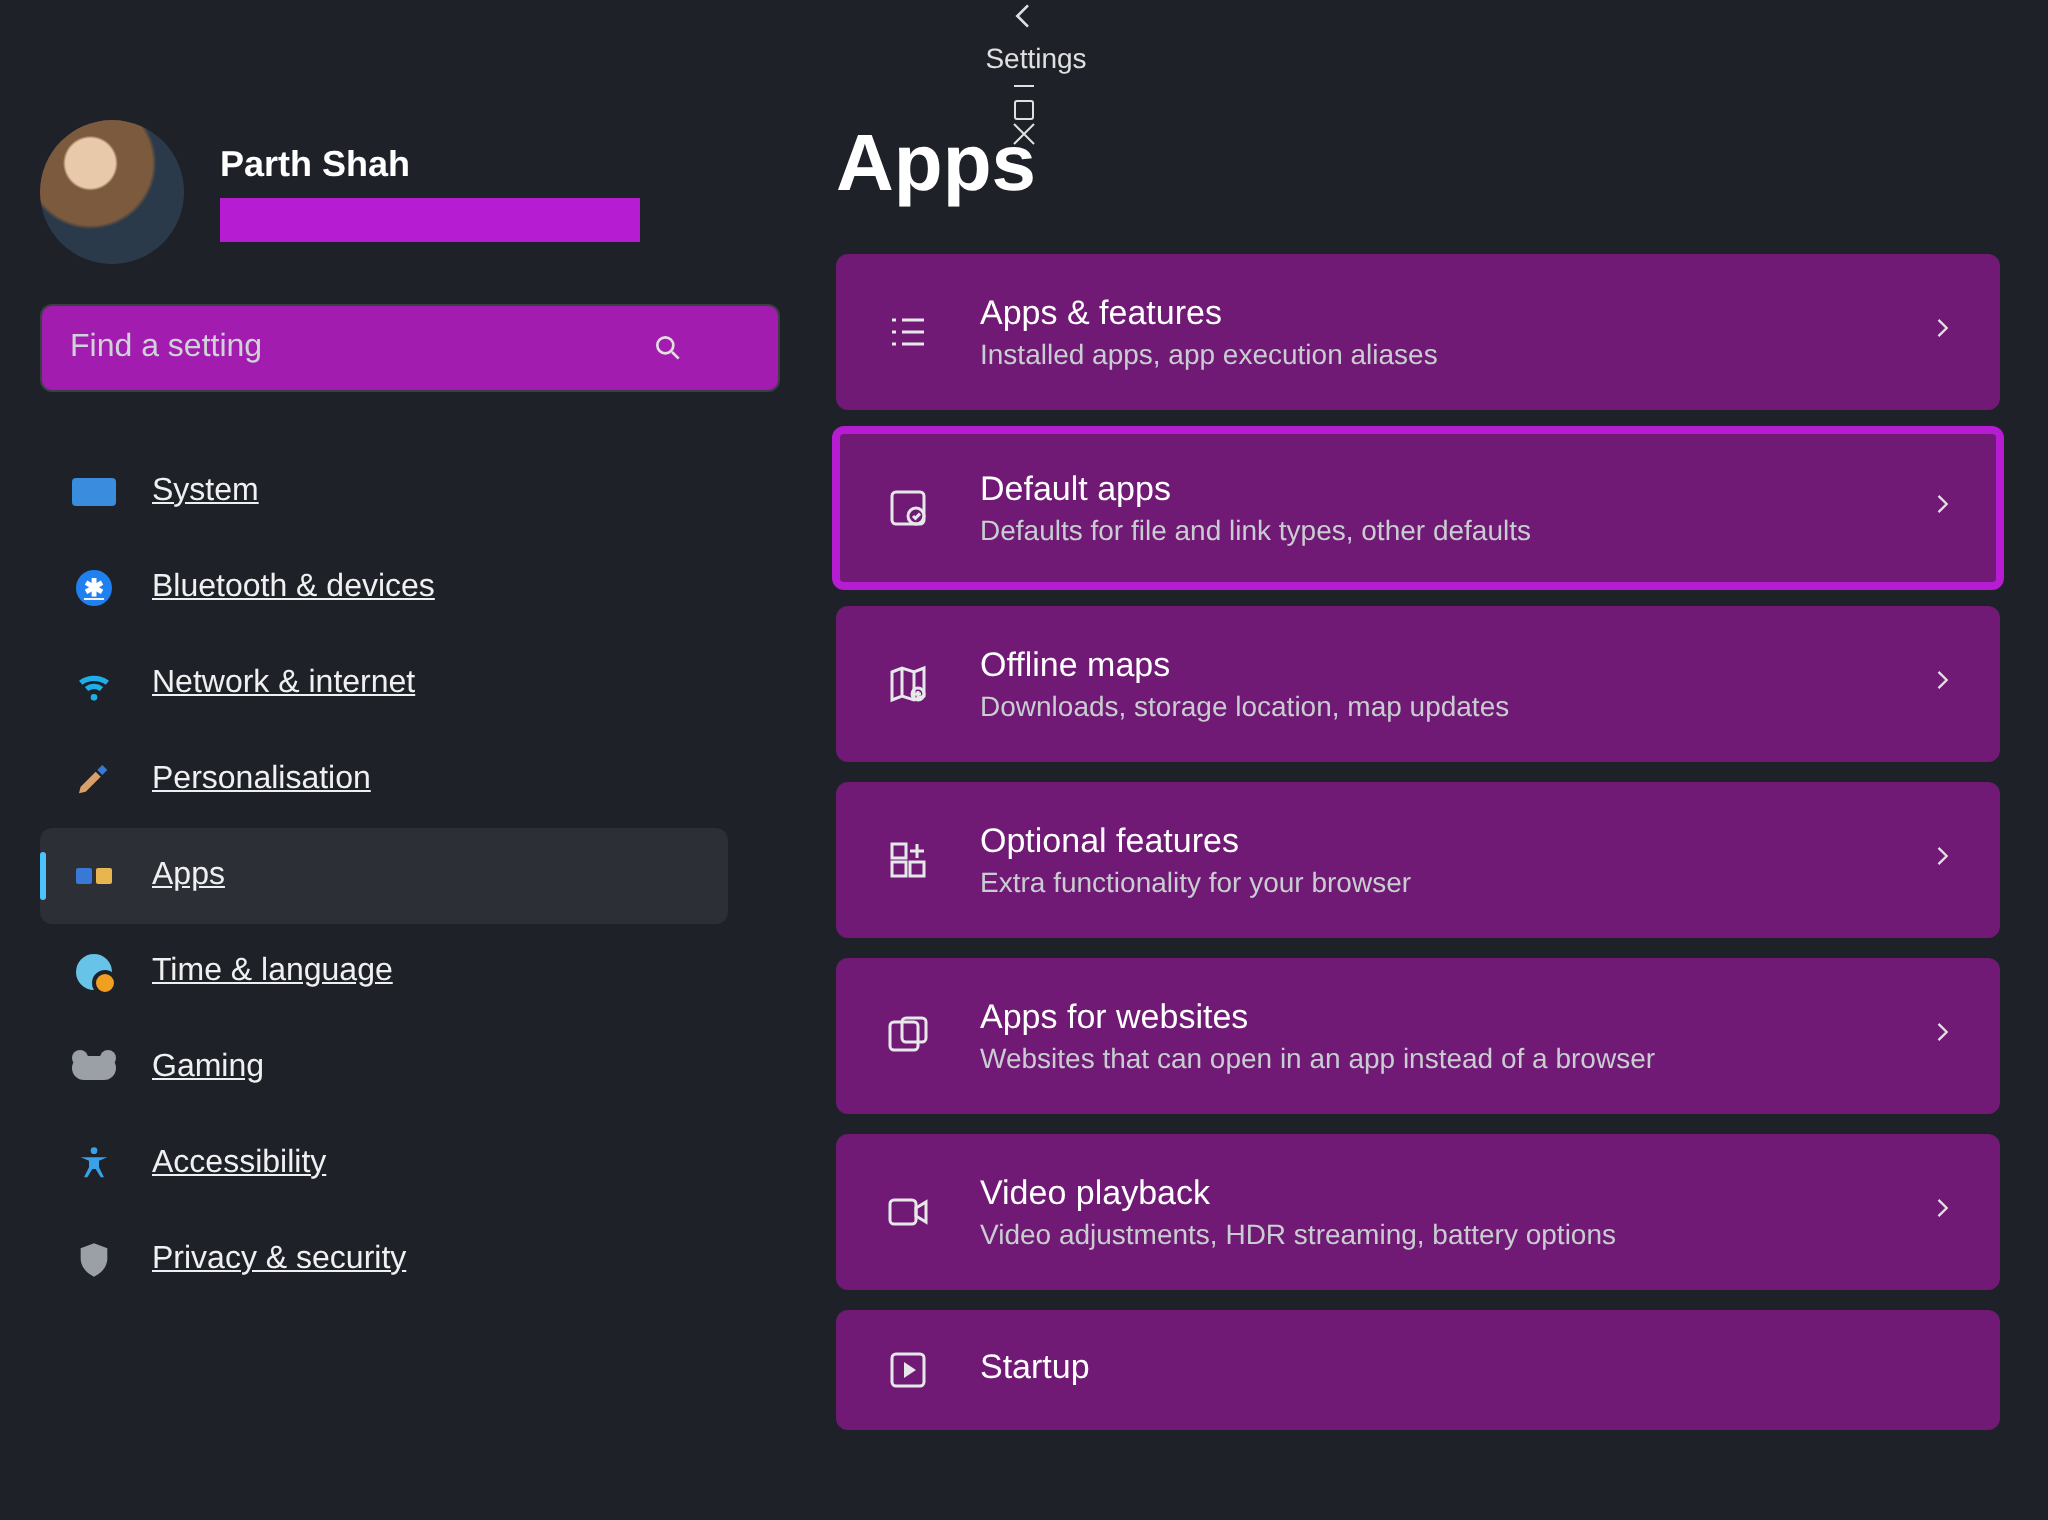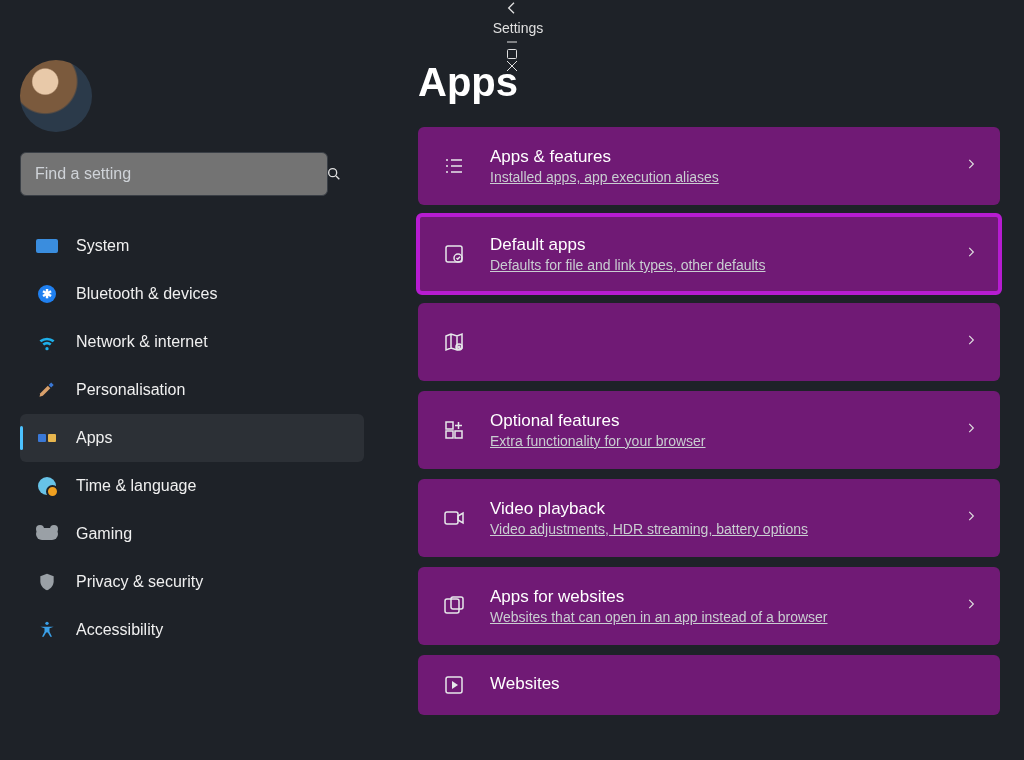--- a/index.html
+++ b/index.html
@@ -13,26 +13,26 @@
 
   .layout { display:flex; height:720px; }
   .sidebar { width:380px; padding:20px 16px 0 20px; }
   .profile { display:flex; align-items:center; margin-bottom:20px; }
   .avatar { width:72px; height:72px; border-radius:50%; background:radial-gradient(circle at 35% 30%, #e8c9a9 0 18%, #7b5a3d 20% 45%, #2b3a4a 48% 100%); }
   .profile-info { margin-left:18px; }
   .profile-name { font-size:18px; font-weight:600; color:#fff; margin-bottom:6px; }
   .redact { width:210px; height:22px; background:#b61cd1; }
 
   .search-wrap { position:relative; margin:12px 0 26px 0; }
-  .search { width:308px; height:44px; border-radius:6px; border:1px solid #3a3f46; background:#737373; color:#e0e0e0; padding:0 44px 0 14px; font-size:16px; outline:none; }
+  .search { width:370px; height:44px; border-radius:6px; border:1px solid #3a3f46; background:#a21caf; color:#e0e0e0; padding:0 44px 0 14px; font-size:16px; outline:none; }
   .search::placeholder { color:#cfd3d8; }
   .search-icon { position:absolute; right:22px; top:50%; transform:translateY(-50%); color:#e0e0e0; width:16px; height:16px; }
 
   .nav { list-style:none; padding-left:0; }
-  .nav li { display:flex; align-items:center; height:48px; padding-left:14px; border-radius:6px; cursor:pointer; font-size:16px; color:#f0f0f0; }
+  .nav li { display:flex; align-items:center; height:48px; padding-left:14px; border-radius:6px; cursor:pointer; font-size:16px; color:#f0f0f0;text-decoration:underline; }
   .nav li .ico { width:26px; height:22px; margin-right:16px; display:flex; align-items:center; justify-content:center; font-size:18px; }
   .nav li.selected { background:#2c3036; position:relative; }
   .nav li.selected::before { content:""; position:absolute; left:0; top:12px; bottom:12px; width:3px; background:#4cc2ff; border-radius:2px; }
 
   .ico-system   { width:22px; height:14px; border-radius:2px; background:#3a8dde; display:inline-block; }
   .ico-bt       { width:18px; height:18px; border-radius:50%; background:#2080f0; display:flex; align-items:center; justify-content:center; color:#fff; font-size:12px; font-weight:bold; }
   .ico-net      { color:#20b2e6; }
   .ico-pers     { }
   .ico-apps     { display:inline-flex; gap:2px; }
   .ico-apps span{ width:8px; height:8px; border-radius:1px; display:inline-block; }
@@ -45,21 +45,21 @@
   .ico-game::before{ left:0; } .ico-game::after{ right:0; }
   .ico-a11y     { color:#3aa0e8; font-size:18px; }
   .ico-priv     { color:#9aa0a6; font-size:18px; }
 
   .main { flex:1; padding:20px 24px 0 38px; overflow-y:auto; }
   .main h1 { font-size:40px; font-weight:600; margin-bottom:22px; }
   .card { background:#701a75; border-radius:6px; height:78px; display:flex; align-items:center; padding:0 22px; margin-bottom:10px; cursor:pointer; position:relative; }
   .card .cicon { width:28px; height:28px; margin-right:22px; display:flex; align-items:center; justify-content:center; color:#e6e8ea; }
   .card .cicon svg { width:24px; height:24px; stroke:#e6e8ea; fill:none; stroke-width:1.5; }
   .card .ctext .ct { font-size:17px; color:#fff; margin-bottom:2px; }
-  .card .ctext .cd { font-size:14px; color:#c9cdd1;text-decoration:underline; }
+  .card .ctext .cd { font-size:14px; color:#c9cdd1; }
   .card .chev { margin-left:auto; color:#e0e0e0; }
   .card .chev svg { width:14px; height:14px; stroke:#e0e0e0; fill:none; stroke-width:2; }
   .highlight { outline:4px solid #b61cd1; outline-offset:-2px; border-radius:4px; }
   .card.startup { height:60px; }
 </style>
 </head>
 <body>
 
 <div class="titlebar">
   <div class="back">
@@ -83,20 +83,24 @@
     <svg viewBox="0 0 12 12">
         <path d="M1 1 L11 11 M11 1 L1 11"></path>
       </svg>
   </div>
 </div>
 
 <div class="layout">
   <aside class="sidebar">
     <div class="profile">
       <div class="avatar"></div>
+      <div class="profile-info">
+        <div class="profile-name">Parth Shah</div>
+        <div class="redact"></div>
+      </div>
     </div>
 
     <div class="search-wrap">
       <input class="search" placeholder="Find a setting" style="">
       <span class="search-icon">
         <svg viewBox="0 0 24 24" stroke="#e0e0e0" fill="none" stroke-width="2">
             <circle cx="10" cy="10" r="6"></circle>
             <path d="M15 15 L20 20"></path>
           </svg>
       </span>
@@ -147,36 +151,36 @@
           </span>
         <span>Time &amp; language</span>
       </li>
       <li>
         <span class="ico">
             <span class="ico-game"></span>
           </span>
         <span>Gaming</span>
       </li>
       <li>
-        <span class="ico ico-priv">
-          <svg viewBox="0 0 24 24" width="20" height="20" fill="#9aa0a6">
-              <path d="M12 2l8 3v6c0 5-3.5 9-8 11-4.5-2-8-6-8-11V5z"></path>
-            </svg>
-        </span>
-        <span>Privacy &amp; security</span>
-      </li>
-      <li>
         <span class="ico ico-a11y">
           <svg viewBox="0 0 24 24" width="20" height="20" fill="#3aa0e8">
               <circle cx="12" cy="4" r="2"></circle>
               <path d="M4 8h16l-5 2v4l3 6h-2l-3-5h-2l-3 5H6l3-6v-4z"></path>
             </svg>
         </span>
         <span>Accessibility</span>
       </li>
+      <li>
+        <span class="ico ico-priv">
+          <svg viewBox="0 0 24 24" width="20" height="20" fill="#9aa0a6">
+              <path d="M12 2l8 3v6c0 5-3.5 9-8 11-4.5-2-8-6-8-11V5z"></path>
+            </svg>
+        </span>
+        <span>Privacy &amp; security</span>
+      </li>
     </ul>
   </aside>
 
   <main class="main">
     <h1>Apps</h1>
 
     <div class="card">
       <span class="cicon">
         <svg viewBox="0 0 24 24">
             <path d="M4 6h2M4 12h2M4 18h2M9 6h11M9 12h11M9 18h11"></path>
@@ -209,20 +213,24 @@
     </div>
 
     <div class="card">
       <span class="cicon">
         <svg viewBox="0 0 24 24">
             <path d="M4 6l5-2 6 2 5-2v14l-5 2-6-2-5 2z M9 4v14 M15 6v14"></path>
             <circle cx="17" cy="17" r="3"></circle>
             <path d="M17 15.5v3 M15.5 17h3"></path>
           </svg>
       </span>
+      <div class="ctext">
+        <div class="ct">Offline maps</div>
+        <div class="cd">Downloads, storage location, map updates</div>
+      </div>
       <span class="chev"><svg viewBox="0 0 24 24">
             <path d="M9 5l7 7-7 7"></path>
           </svg></span>
     </div>
 
     <div class="card">
       <span class="cicon">
         <svg viewBox="0 0 24 24">
             <rect x="4" y="4" width="7" height="7"></rect>
             <rect x="4" y="13" width="7" height="7"></rect>
@@ -235,54 +243,54 @@
         <div class="cd">Extra functionality for your browser</div>
       </div>
       <span class="chev"><svg viewBox="0 0 24 24">
             <path d="M9 5l7 7-7 7"></path>
           </svg></span>
     </div>
 
     <div class="card">
       <span class="cicon">
         <svg viewBox="0 0 24 24">
+            <rect x="3" y="5" width="14" height="14" rx="2"></rect>
+            <rect x="9" y="3" width="12" height="12" rx="2"></rect>
+          </svg>
+      </span>
+      <div class="ctext">
+        <div class="ct">Apps for websites</div>
+        <div class="cd">Websites that can open in an app instead of a browser</div>
+      </div>
+      <span class="chev"><svg viewBox="0 0 24 24">
+            <path d="M9 5l7 7-7 7"></path>
+          </svg></span>
+    </div>
+
+    <div class="card">
+      <span class="cicon">
+        <svg viewBox="0 0 24 24">
             <rect x="3" y="6" width="13" height="12" rx="2"></rect>
             <path d="M16 10l5-3v10l-5-3z"></path>
           </svg>
       </span>
       <div class="ctext">
         <div class="ct">Video playback</div>
         <div class="cd">Video adjustments, HDR streaming, battery options</div>
       </div>
       <span class="chev"><svg viewBox="0 0 24 24">
             <path d="M9 5l7 7-7 7"></path>
           </svg></span>
     </div>
 
-    <div class="card">
-      <span class="cicon">
-        <svg viewBox="0 0 24 24">
-            <rect x="3" y="5" width="14" height="14" rx="2"></rect>
-            <rect x="9" y="3" width="12" height="12" rx="2"></rect>
-          </svg>
-      </span>
-      <div class="ctext">
-        <div class="ct">Apps for websites</div>
-        <div class="cd">Websites that can open in an app instead of a browser</div>
-      </div>
-      <span class="chev"><svg viewBox="0 0 24 24">
-            <path d="M9 5l7 7-7 7"></path>
-          </svg></span>
-    </div>
-
     <div class="card startup">
       <span class="cicon">
         <svg viewBox="0 0 24 24">
             <rect x="4" y="4" width="16" height="16" rx="2"></rect>
             <path d="M10 8l6 4-6 4z" fill="#e6e8ea" stroke="none"></path>
           </svg>
       </span>
       <div class="ctext">
-        <div class="ct">Websites</div>
+        <div class="ct">Startup</div>
       </div>
     </div>
   </main>
 </div>
 
 </body></html>

